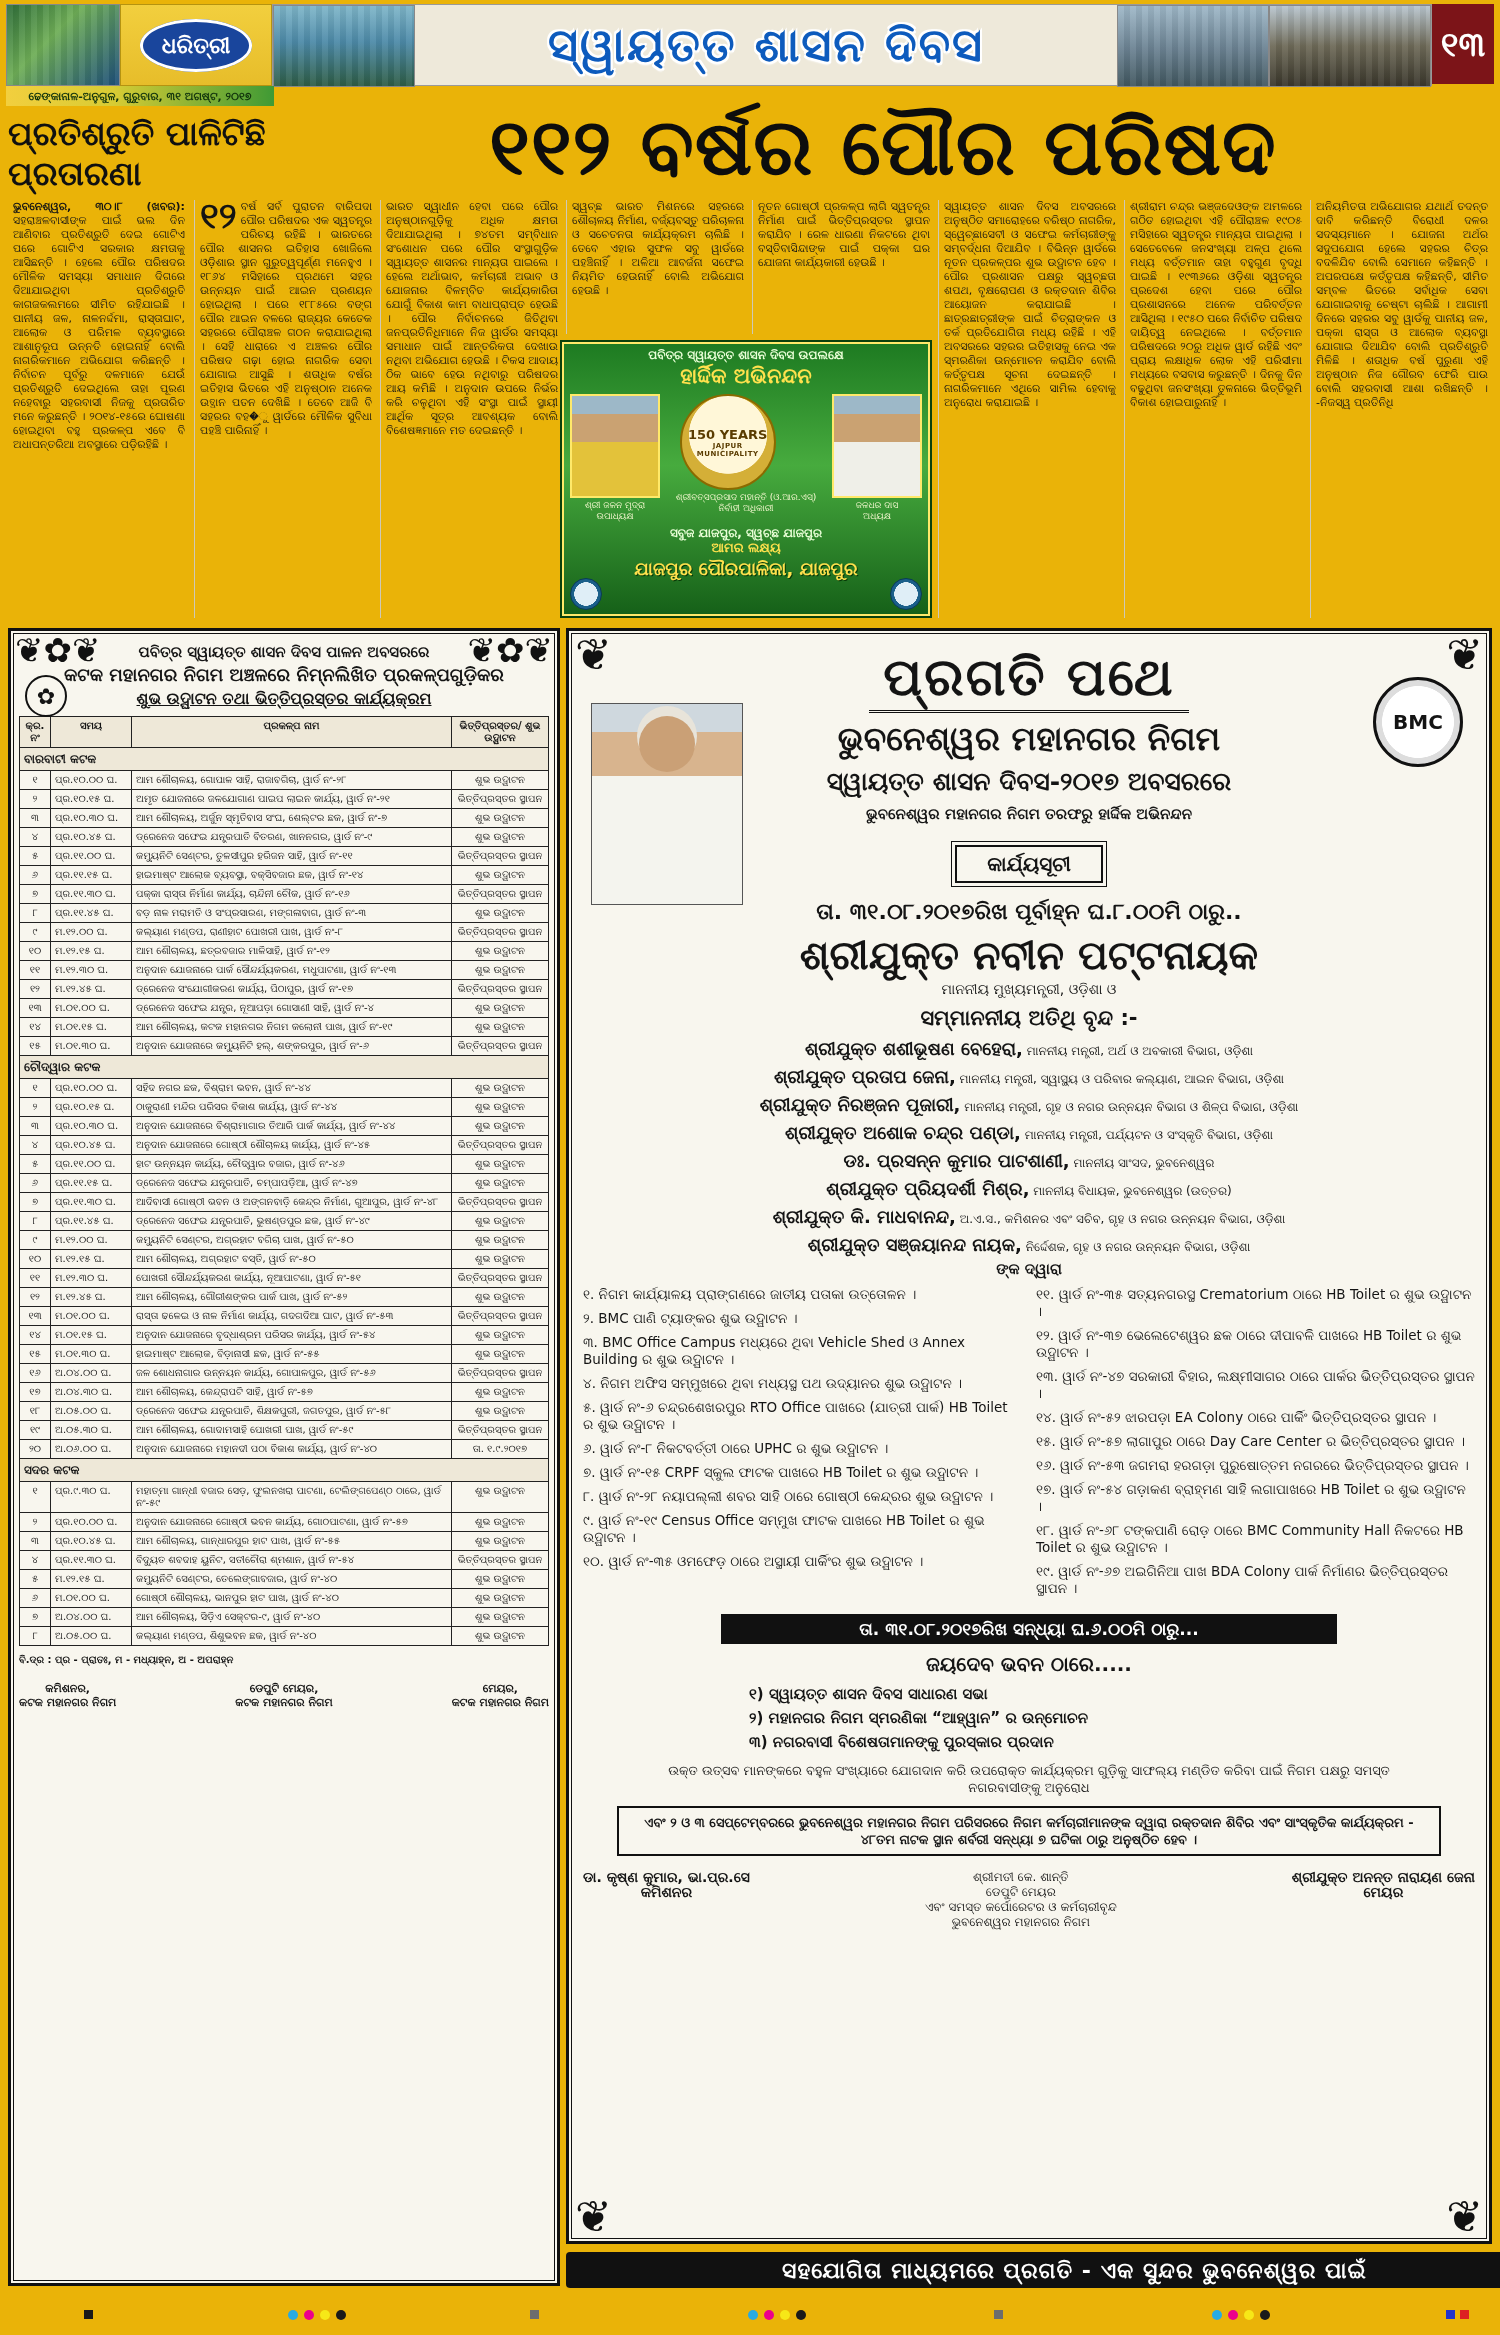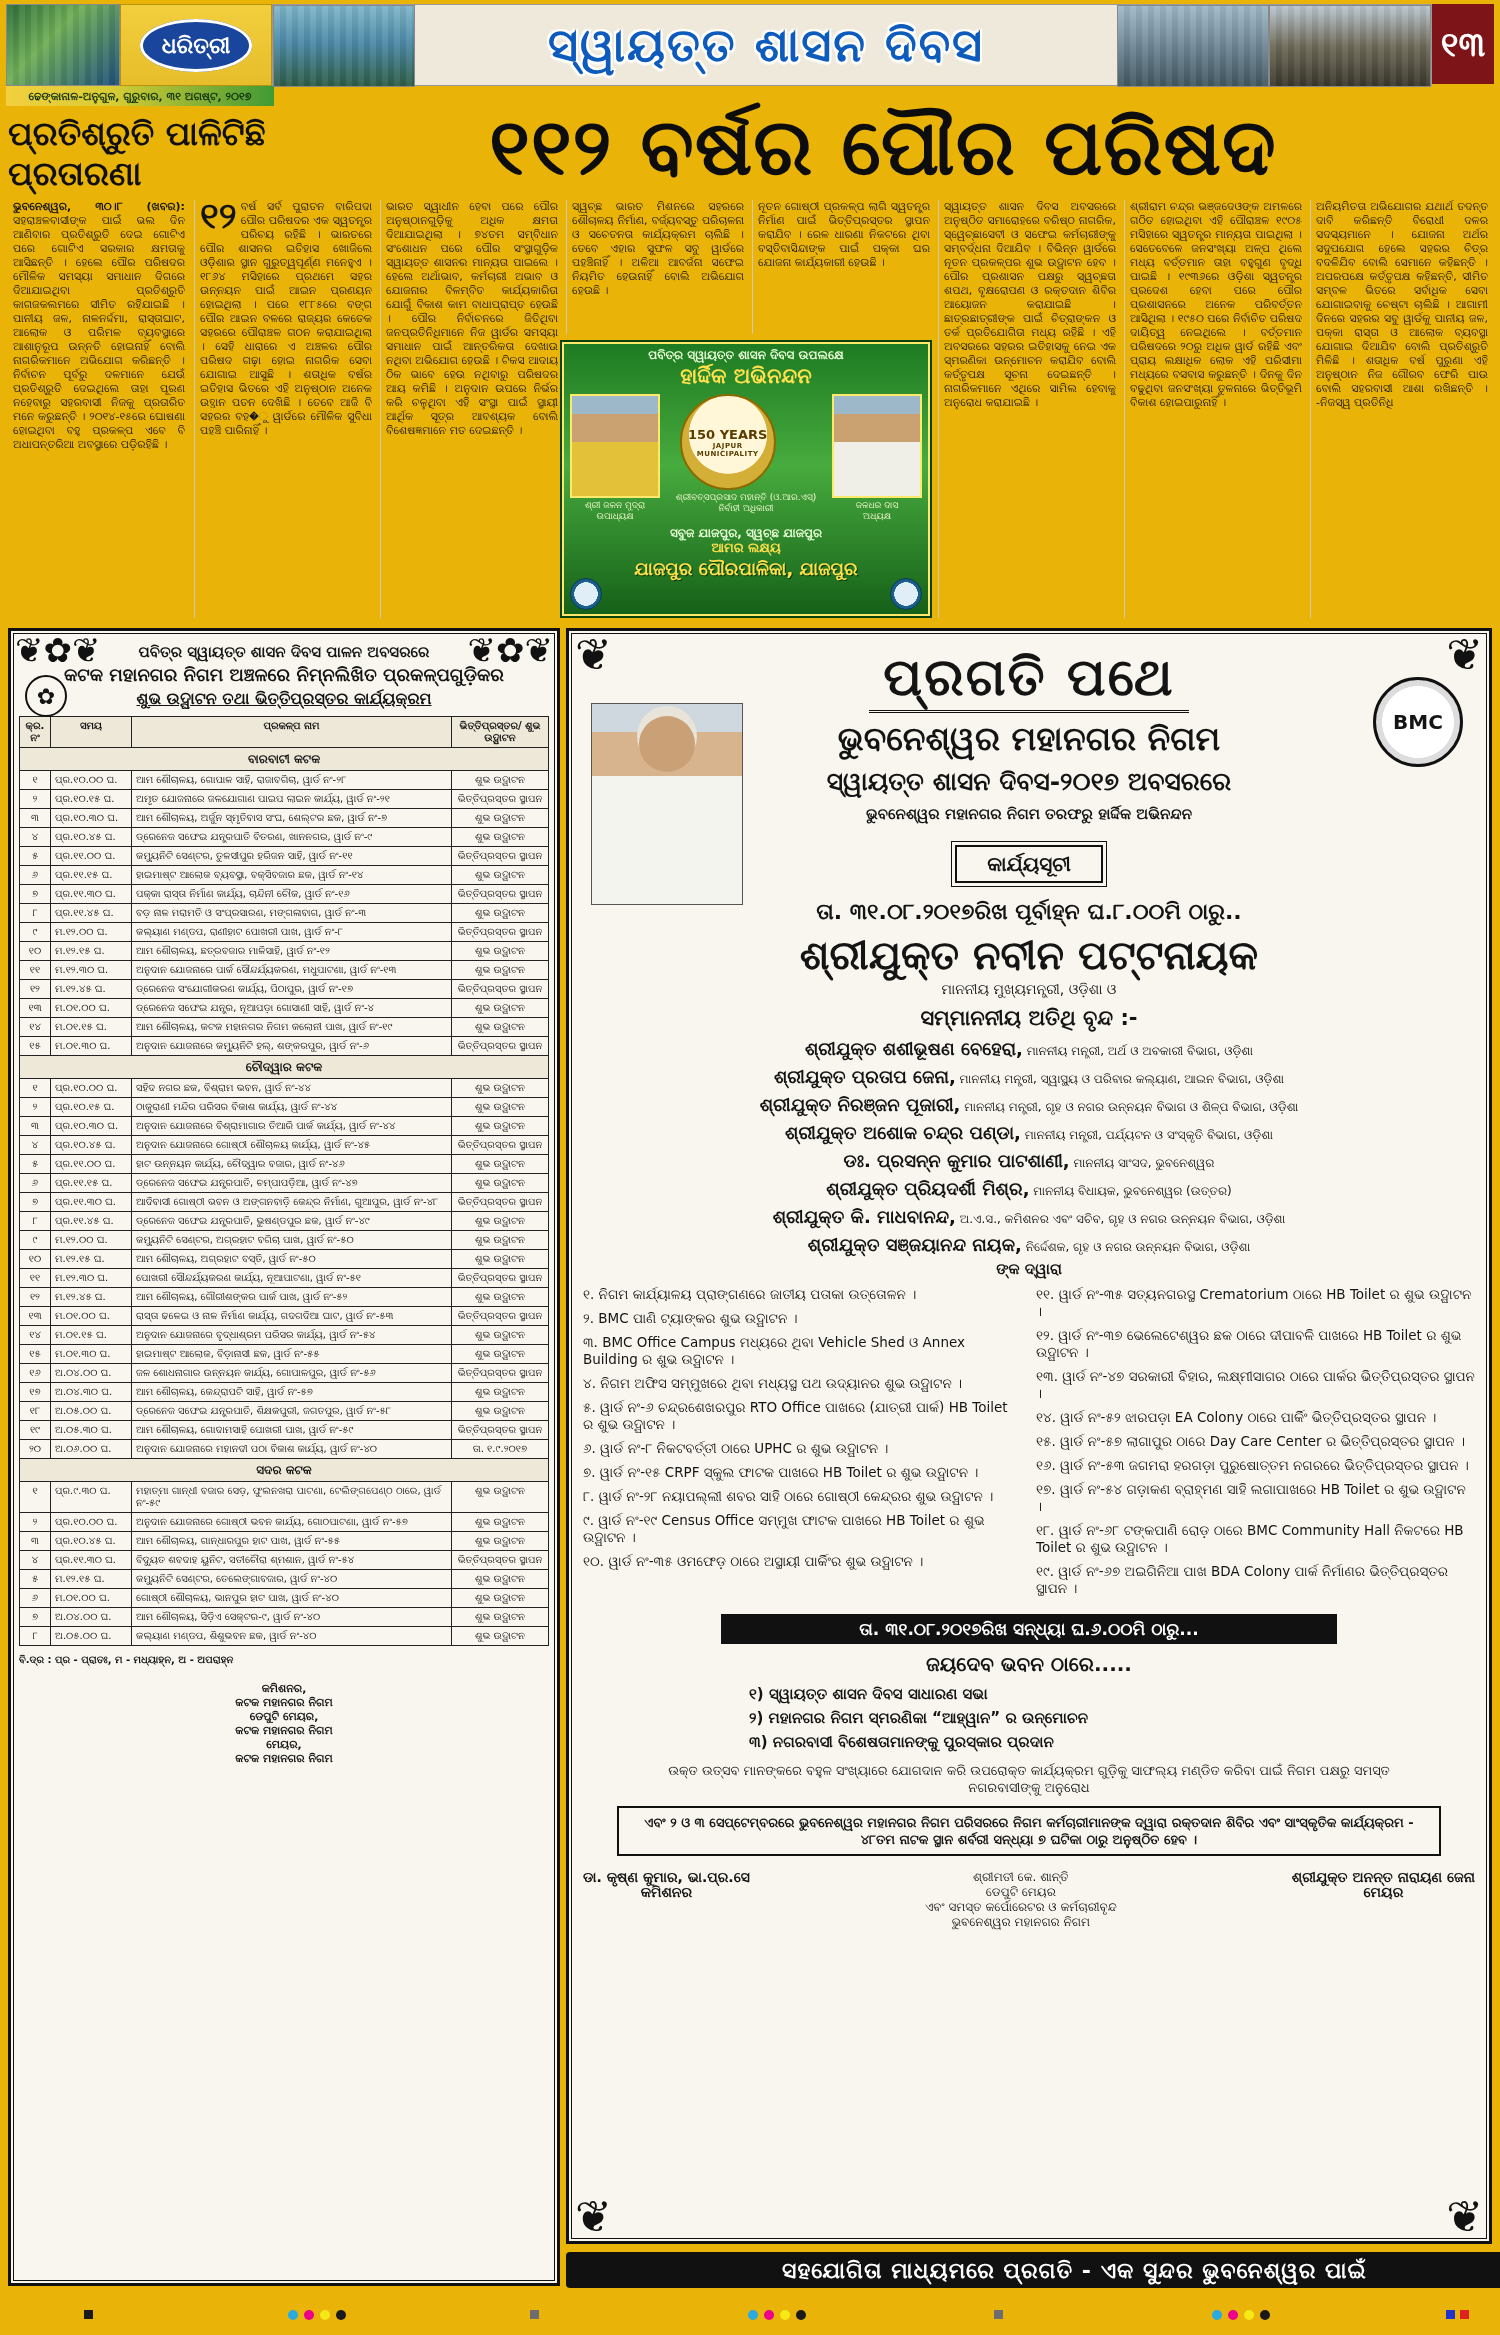--- a/index.html
+++ b/index.html
@@ -78,27 +78,27 @@
   .orn.tl{left:4px;top:2px;} .orn.tr{right:4px;top:2px;}
   .cadk-flower{position:absolute;left:14px;top:44px;width:38px;height:38px;border-radius:50%;
                border:2px solid #111;display:flex;align-items:center;justify-content:center;font-size:22px;}
   .cadk-h1{text-align:center;font-size:15px;font-weight:bold;margin-top:2px;}
   .cadk-h2{text-align:center;font-size:18px;font-weight:bold;margin-top:3px;}
   .cadk-h3{text-align:center;font-size:16px;font-weight:bold;margin-top:3px;
            text-decoration:underline;}
   .ctab{width:100%;border-collapse:collapse;margin-top:8px;font-size:10px;}
   .ctab th,.ctab td{border:1px solid #222;padding:3px 4px;vertical-align:top;}
   .ctab th{font-size:10px;font-weight:bold;text-align:center;background:#eee8d8;}
-  .ctab .sec td{text-align:center;font-weight:bold;font-size:12px;background:#eee8d8;padding:4px;}
+  .ctab .sec td{text-align:left;font-weight:bold;font-size:12px;background:#eee8d8;padding:4px;}
   .ctab .c-no{width:22px;text-align:center;}
   .ctab .c-time{width:72px;white-space:nowrap;margin-top:21px;}
   .ctab .c-type{width:88px;text-align:center;}
   .bidra{font-size:10px;font-weight:bold;margin-top:8px;}
   .csigns{display:flex;justify-content:space-between;margin-top:16px;font-size:11px;font-weight:bold;
-          text-align:center;flex-direction:column;}
+          text-align:center;}
   .csigns div{line-height:14px;}
 
   
   .bmc{position:absolute;left:566px;top:628px;width:926px;height:1616px;background:#f8f6ee;
        border:3px solid #111;box-shadow:inset 0 0 0 2px #f8f6ee,inset 0 0 0 3px #111;
        box-sizing:border-box;padding:8px 14px;text-align:center;}
   .bmc .orn-b{position:absolute;font-size:44px;line-height:1;color:#111;}
   .ob-tl{left:6px;top:2px;} .ob-tr{right:6px;top:2px;}
   .ob-bl{left:6px;bottom:2px;} .ob-br{right:6px;bottom:2px;}
   .bmc-seal{position:absolute;right:26px;top:46px;width:84px;height:84px;border-radius:50%;

